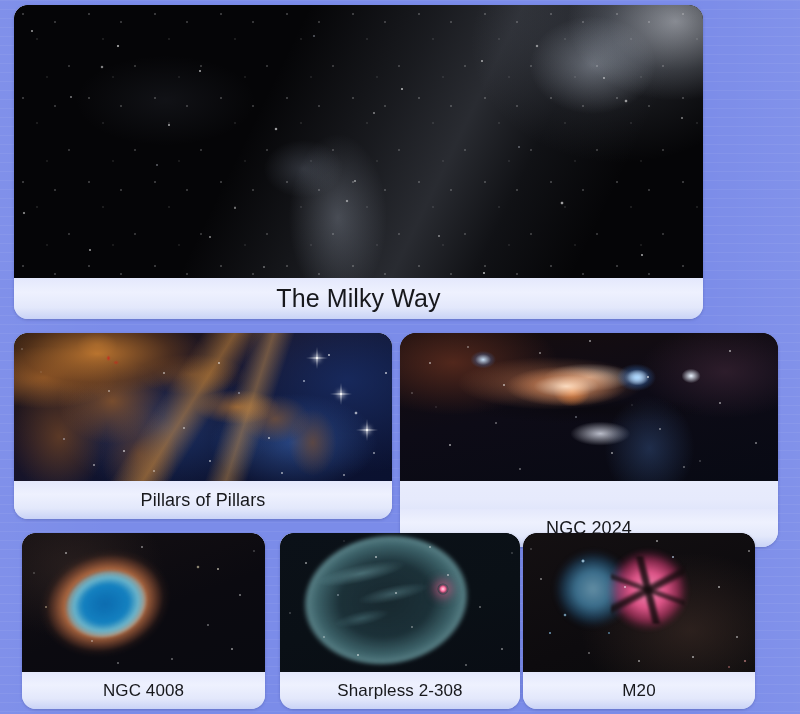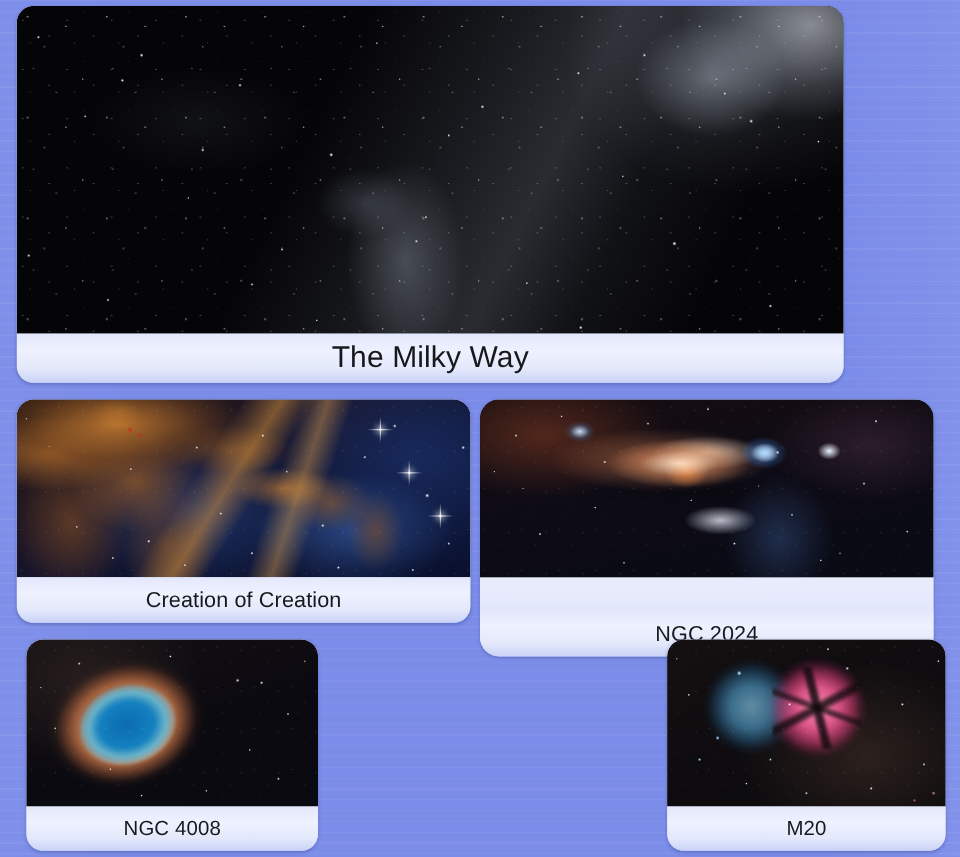--- a/index.html
+++ b/index.html
@@ -394,21 +394,21 @@
       radial-gradient(1.1px 1.1px at 150px 14px, #fff, transparent),
       radial-gradient(1.2px 1.2px at 116px 60px, #fff, transparent),
       radial-gradient(1px 1px at 186px 132px, #fff, transparent),
       radial-gradient(0.9px 0.9px at 10px 80px, rgba(255,255,255,0.8), transparent),
       radial-gradient(0.9px 0.9px at 232px 20px, rgba(255,255,255,0.75), transparent),
       radial-gradient(0.8px 0.8px at 64px 8px, rgba(255,255,255,0.7), transparent);
     background-repeat: no-repeat;
   }
 
   
-  #m20-card { left: 556px; top: 533px; width: 232px; height: 176px; }
+  #m20-card { left: 523px; top: 533px; width: 232px; height: 176px; }
   #m20-card .thumb { height: 139px; }
   #m20-card .caption { height: 37px; font-size: 17px; }
   .m20-base {
     position:absolute; inset:0;
     background:
       radial-gradient(ellipse 140px 100px at 72% 70%, rgba(70,50,42,0.55), rgba(14,12,12,0) 78%),
       linear-gradient(160deg, #141012 0%, #0d0b0e 60%, #0a0a0c 100%);
   }
   .m20-pink {
     position:absolute;
@@ -508,21 +508,21 @@
       <div class="pil-ridge"></div>
       <div class="pil-stars"></div>
       <div class="pil-diffract">
         <i style="left:326px; top:60px;"></i>
         <i style="left:302px; top:24px;"></i>
         <i style="left:352px; top:96px;"></i>
       </div>
       <div class="grain"></div>
     </div>
     <div class="caption">
-      <span>Creation of Creation</span>
+      <span>Pillars of Pillars</span>
     </div>
   </div>
 
   <div class="card" id="flame-card">
     <div class="thumb">
       <div class="fl-base"></div>
       <div class="fl-glow"></div>
       <div class="fl-blue"></div>
       <div class="fl-stars"></div>
       <div class="grain"></div>
@@ -539,20 +539,33 @@
       <div class="hx-inner"></div>
       <div class="hx-core"></div>
       <div class="hx-stars"></div>
       <div class="grain"></div>
     </div>
     <div class="caption">
       <span>NGC 4008</span>
     </div>
   </div>
 
+  <div class="card" id="sh2-card">
+    <div class="thumb">
+      <div class="sh-base"></div>
+      <div class="sh-bubble"></div>
+      <div class="sh-wisp"></div>
+      <div class="sh-stars"></div>
+      <div class="sh-pink"></div>
+      <div class="grain"></div>
+    </div>
+    <div class="caption">
+      <span>Sharpless 2-308</span>
+    </div>
+  </div>
 
   <div class="card" id="m20-card">
     <div class="thumb">
       <div class="m20-base"></div>
       <div class="m20-blue"></div>
       <div class="m20-pink"></div>
       <div class="m20-lane"></div>
       <div class="m20-stars"></div>
       <div class="grain"></div>
     </div>

